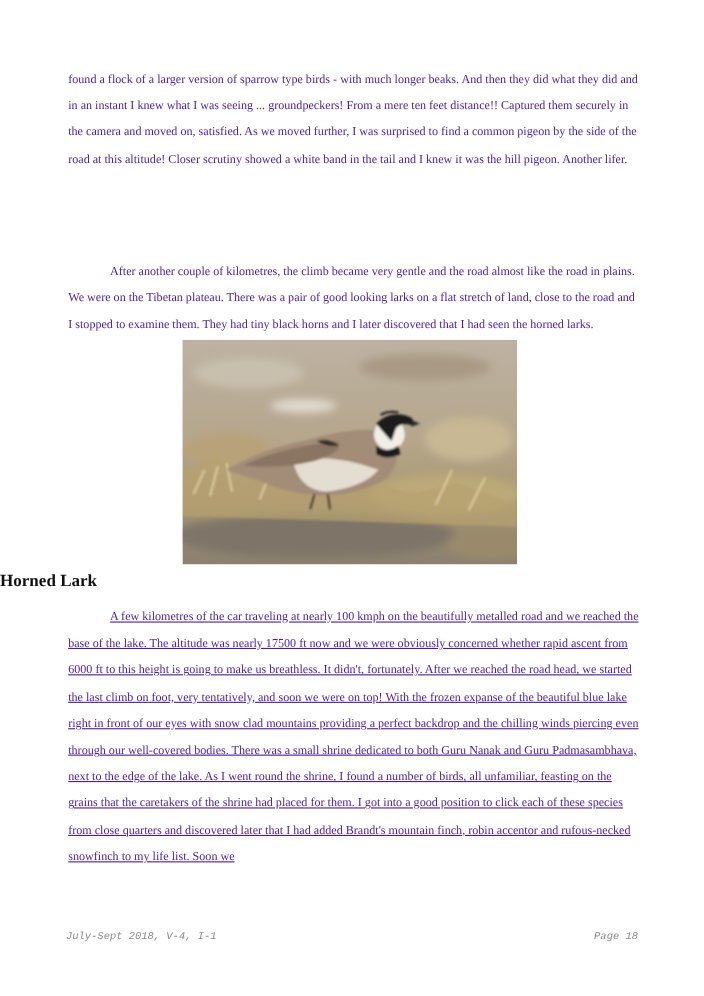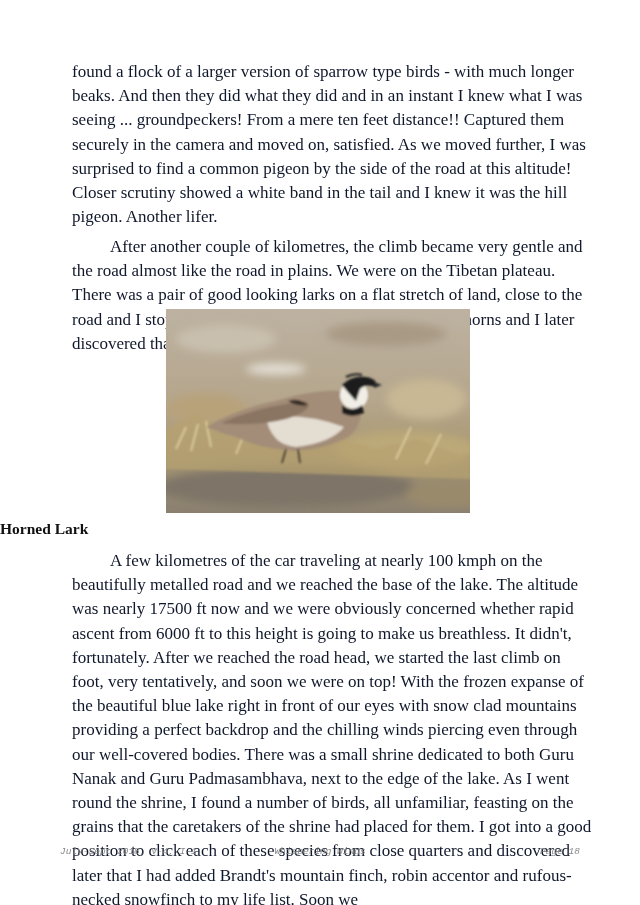--- a/index.html
+++ b/index.html
@@ -1,27 +1,27 @@
 <!DOCTYPE html>
 <html><head>
 <meta charset="utf-8">
 <style>
   html, body { margin: 0; padding: 0; background: #ffffff; }
   body { width: 640px; height: 905px; position: relative; overflow: hidden; }
   .page { position: absolute; left: 0; top: 0; width: 640px; height: 905px; background: #fff; }
   .body-text {
-    position: absolute; left: 72px; width: 520px;
+    position: absolute; left: 62px; width: 520px;
     font-family: "Liberation Serif", serif;
-    font-size: 17px; line-height: 24.2px; color: #0f172a;
+    font-size: 11px; line-height: 24.2px; color: #4c1d95;
     margin: 0;
   }
   .indent { text-indent: 38px; }
   #p1 { top: 60px; }
   #p2 { top: 189px; margin-top: 46px; }
-  #p3 { top: 549px; }
+  #p3 { top: 549px; text-decoration: underline; }
   .figure {
     position: absolute; left: 166px; top: 309px; width: 304px; height: 204px;
     overflow: hidden; background: #b9ab93;
   }
   .caption {
     position: absolute; left: 0; width: 640px; top: 520px; text-align: left;
     font-family: "Liberation Serif", serif; font-weight: bold; font-size: 15.5px; color: #111;
   }
   .footer {
     position: absolute; top: 846px; font-family: Liberation Mono, monospace; font-style: italic;
@@ -84,16 +84,15 @@
         <path d="M120 140 L116 154 M132 140 L134 154" stroke="#3b332b" stroke-width="1.6"></path>
       </g>
     </svg>
   </div>
 
   <div class="caption">Horned Lark</div>
 
   <p id="p3" class="body-text indent">A few kilometres of the car traveling at nearly 100 kmph on the beautifully metalled road and we reached the base of the lake. The altitude was nearly 17500 ft now and we were obviously concerned whether rapid ascent from 6000 ft to this height is going to make us breathless. It didn't, fortunately. After we reached the road head, we started the last climb on foot, very tentatively, and soon we were on top! With the frozen expanse of the beautiful blue lake right in front of our eyes with snow clad mountains providing a perfect backdrop and the chilling winds piercing even through our well-covered bodies. There was a small shrine dedicated to both Guru Nanak and Guru Padmasambhava, next to the edge of the lake. As I went round the shrine, I found a number of  birds, all unfamiliar, feasting on the grains that the caretakers of the shrine had placed for them. I got into a good position to click each of these species from close quarters and discovered later that I had added Brandt's mountain finch, robin accentor and rufous-necked snowfinch to my life list. Soon we</p>
 
   <div id="footer-left" class="footer">July-Sept 2018, V-4, I-1</div>
-  <div id="footer-center" class="footer">Whispering Wings</div>
   <div id="footer-right" class="footer">Page 18</div>
 
 </div>
 
 </body></html>

